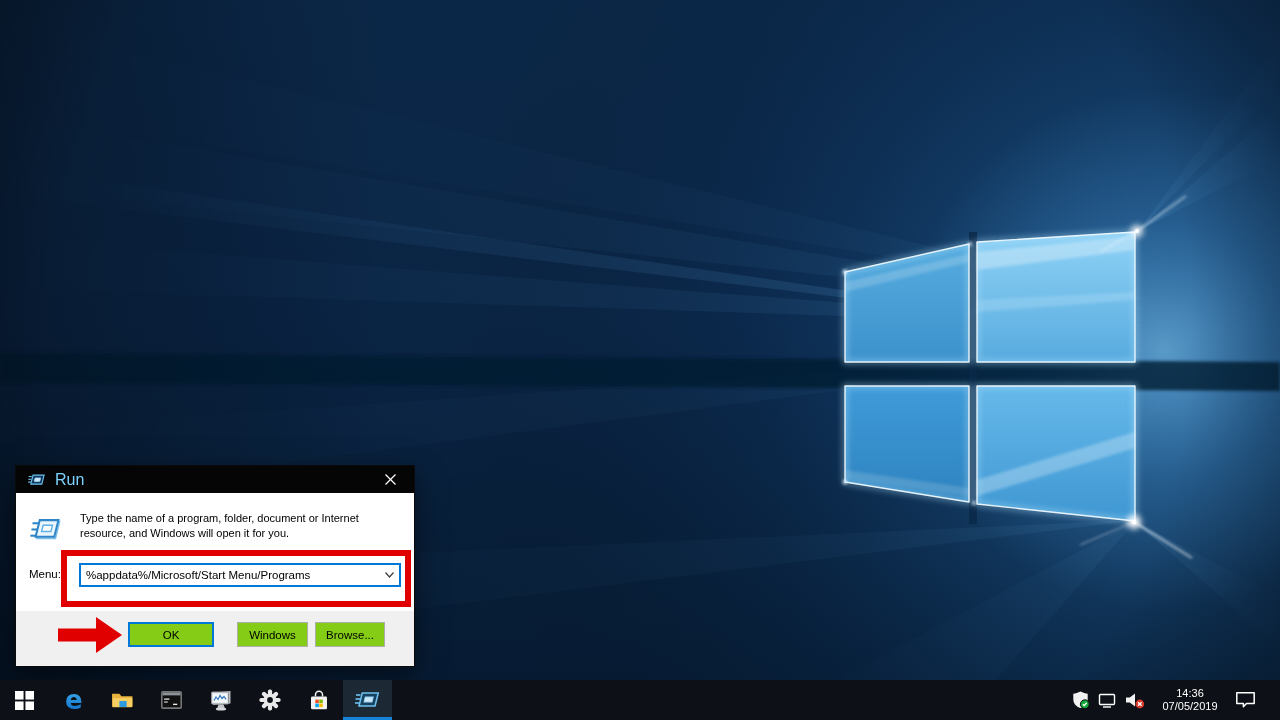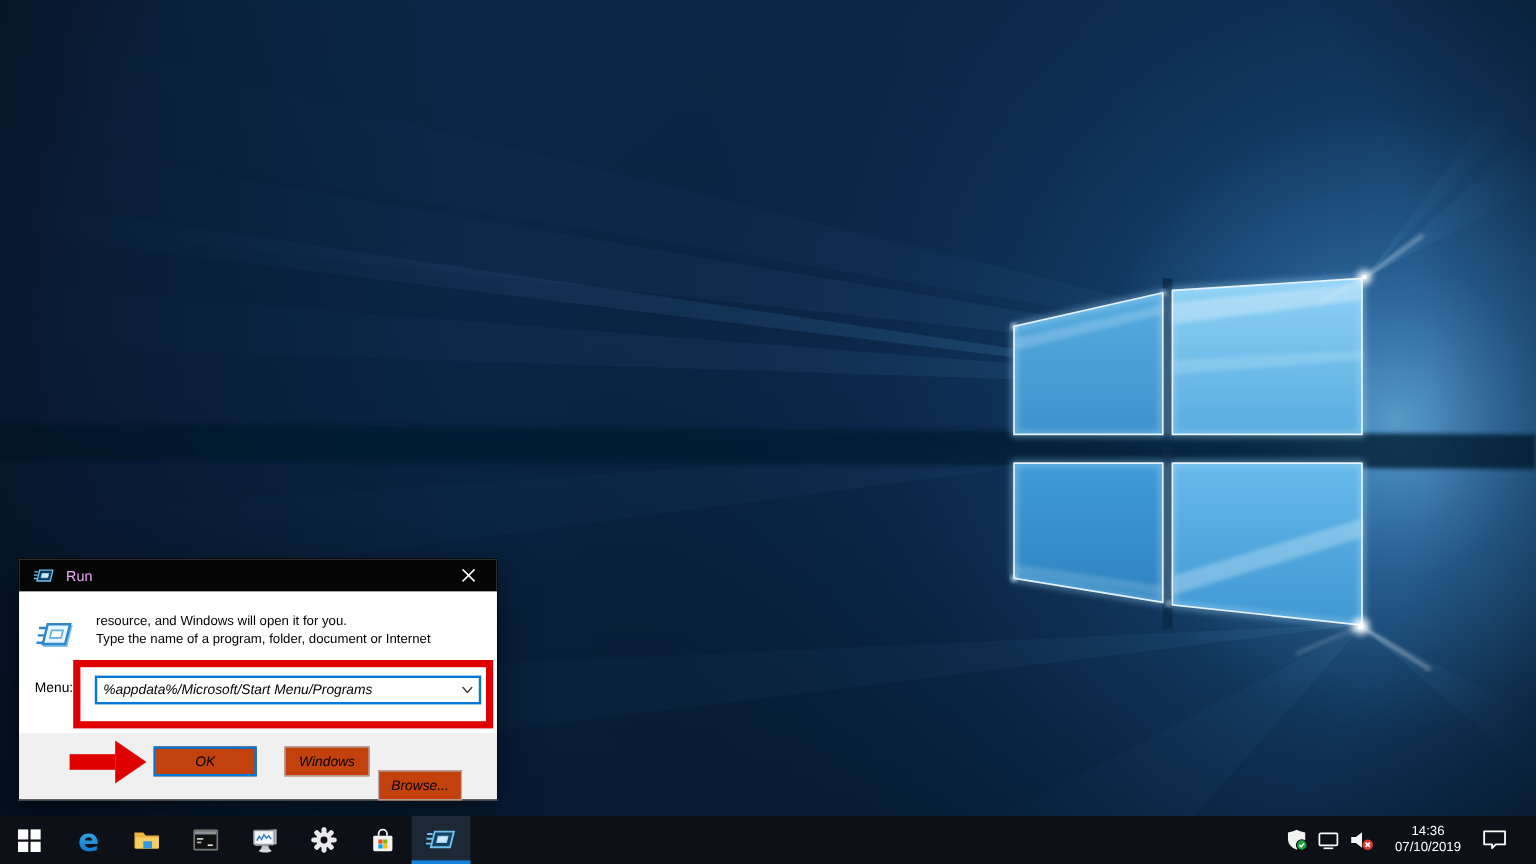--- a/index.html
+++ b/index.html
@@ -9,39 +9,39 @@
 
   
   .wallpaper { position:absolute; left:0; top:0; width:1280px; height:720px; }
 
   
   .run-dialog { position:absolute; left:15px; top:465px; width:400px; height:202px;
     background:#fff; border:1px solid #0a0a0a; box-shadow:0 10px 26px rgba(0,0,0,.5); z-index:10; }
   .rd-titlebar { position:absolute; left:0; top:0; width:100%; height:27px; background:#050505;
     display:flex; align-items:center; }
   .rd-title-icon { margin-left:12px; display:flex; }
-  .rd-title { color:#f0abfc; font-size:12px; margin-left:9px; }
+  .rd-title { color:#7dd3fc; font-size:16px; margin-left:9px; }
   .rd-close { position:absolute; right:0; top:0; width:47px; height:27px; display:flex;
     align-items:center; justify-content:center; cursor:default; }
   .rd-body { position:absolute; left:0; top:27px; width:100%; height:120px; background:#fff; }
   .rd-icon { position:absolute; left:14px; top:23px; }
   .rd-desc { position:absolute; left:64px; top:18px; font-size:11px; color:#000; line-height:15px; white-space:nowrap; }
   .rd-open-label { position:absolute; left:13px; top:75px; font-size:11.5px; color:#000; }
   .rd-combo { position:absolute; left:63px; top:70px; width:322px; height:24px;
     border:2px solid #0078d7; background:#fff; display:flex; align-items:center; }
   .rd-combo input { flex:1; border:none; outline:none; font-family:"Liberation Sans",sans-serif;
-    font-size:11.5px; padding-left:5px; color:#000; background:transparent; height:100%;font-style:italic; }
+    font-size:11.5px; padding-left:5px; color:#000; background:transparent; height:100%; }
   .rd-combo-chev { width:20px; height:100%; display:flex; align-items:center; justify-content:center; }
   .rd-footer { position:absolute; left:0; bottom:0; width:100%; height:55px; background:#f0f0f0; }
-  .rd-btn { position:absolute; top:11px; height:25px; background:#c2410c; border:1px solid #adadad;
+  .rd-btn { position:absolute; top:11px; height:25px; background:#84cc16; border:1px solid #adadad;
     font-size:11.5px; color:#000; display:flex; align-items:center; justify-content:center;
-    font-family:"Liberation Sans",sans-serif;font-style:italic; }
+    font-family:"Liberation Sans",sans-serif; }
   .rd-btn.ok { left:112px; width:86px; border:2px solid #0078d7; }
   .rd-btn.cancel { left:221px; width:71px; }
-  .rd-btn.browse { left:299px; width:70px;margin-top:20px; }
+  .rd-btn.browse { left:299px; width:70px; }
 
   
   .annot-rect { position:absolute; left:61px; top:550px; width:350px; height:57px;
     border:6px solid #e00000; z-index:20; pointer-events:none; }
   .annot-arrow { position:absolute; left:56px; top:616px; z-index:21; pointer-events:none; }
 
   
   .taskbar { position:absolute; left:0; bottom:0; width:1280px; height:40px; background:#0d1016;
     display:flex; align-items:stretch; z-index:30; }
   .tb-btn { width:49px; height:40px; display:flex; align-items:center; justify-content:center;
@@ -211,22 +211,22 @@
               <line x1="2" y1="7" x2="8" y2="7"></line>
               <line x1="1" y1="13" x2="7" y2="13"></line>
               <line x1="0" y1="19" x2="6" y2="19"></line>
             </g>
           <rect x="11.5" y="5.5" width="18" height="16" fill="none" stroke="#7cc0ea" stroke-width="1.6" transform="skewX(-14)"></rect>
           <rect x="10" y="4" width="18" height="16" fill="#eaf6fe" stroke="#2f85c8" stroke-width="2" transform="skewX(-14)"></rect>
           <rect x="14.5" y="9" width="9" height="6" fill="#ffffff" stroke="#5fb0e6" stroke-width="1.4" transform="skewX(-14)"></rect>
         </svg>
       </span>
       <div class="rd-desc">
+        <div>Type the name of a program, folder, document or Internet</div>
         <div>resource, and Windows will open it for you.</div>
-        <div>Type the name of a program, folder, document or Internet</div>
       </div>
       <span class="rd-open-label">Menu:</span>
       <div class="rd-combo">
         <input type="text" value="%appdata%/Microsoft/Start Menu/Programs" style="">
         <span class="rd-combo-chev">
           <svg width="9" height="6" viewBox="0 0 9 6">
             <polyline points="0.5,0.5 4.5,5 8.5,0.5" fill="none" stroke="#3c3c3c" stroke-width="1.2"></polyline>
           </svg>
         </span>
       </div>
@@ -351,21 +351,21 @@
       <span style="display:flex;">
         <svg width="20" height="17" viewBox="0 0 20 17">
           <path d="M1,5.5 h3.8 L10,1.5 v13 L4.8,10.5 H1 Z" fill="#f2f2f2"></path>
           <circle cx="14.8" cy="12" r="4.4" fill="#d8382c"></circle>
           <line x1="13" y1="10.2" x2="16.6" y2="13.8" stroke="#fff" stroke-width="1.4"></line>
           <line x1="16.6" y1="10.2" x2="13" y2="13.8" stroke="#fff" stroke-width="1.4"></line>
         </svg>
       </span>
       <div class="tray-clock">
         <div>14:36</div>
-        <div>07/10/2019</div>
+        <div>07/05/2019</div>
       </div>
       <span style="display:flex;">
         <svg width="21" height="18" viewBox="0 0 21 18">
           <path d="M1.8,1.8 H19.2 V12.6 H11.5 L8.4,15.8 V12.6 H1.8 Z" fill="none" stroke="#fff" stroke-width="1.5" stroke-linejoin="round"></path>
         </svg>
       </span>
     </div>
   </div>
 </div>
 

